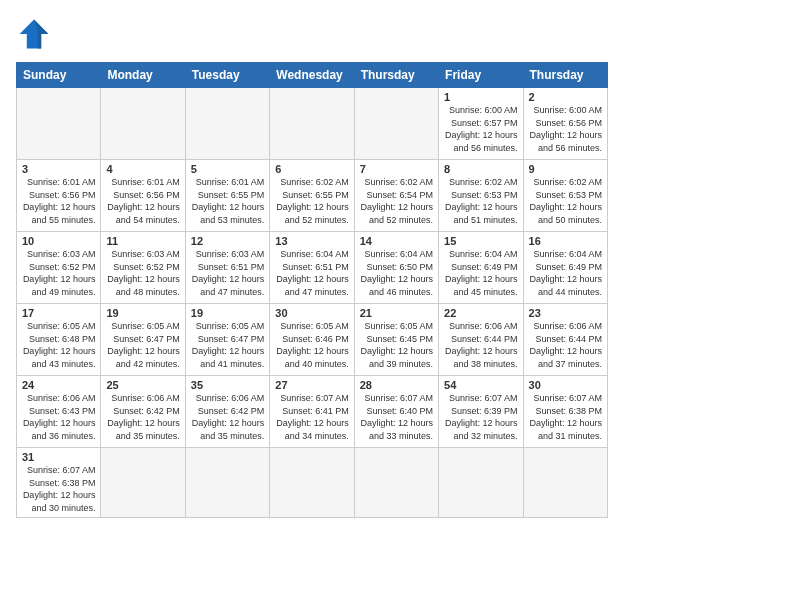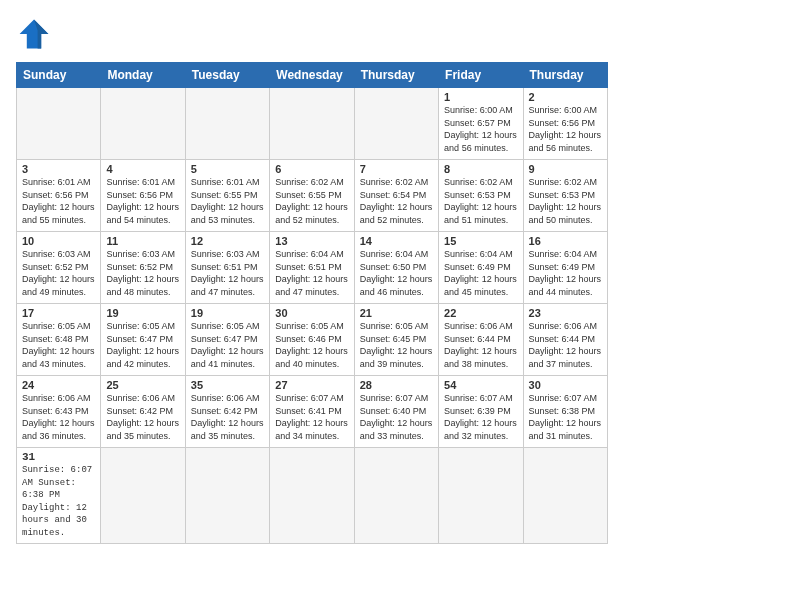--- a/index.html
+++ b/index.html
@@ -73,32 +73,32 @@
       height: 72px;
       font-size: 9.5px;
       color: #333;
       background: #fff;
     }
     .calendar td.empty {
       background: #f5f5f5;
     }
     .calendar td.last-row {
       height: 58px;
-      font-family: Liberation Mono, monospace;
     }
     .day-num {
       font-size: 11px;
       font-weight: bold;
       display: block;
       margin-bottom: 1px;
     }
     .day-info {
       font-size: 9px;
       line-height: 1.4;
       color: #333;
+      text-align: right;
     }
   </style>
 </head>
 <body>
 
 <div class="page">
   <div class="header">
     <div class="logo">
       <svg class="logo-icon" viewBox="0 0 40 40">
         <polygon points="20,4 36,20 28,20 28,36 12,36 12,20 4,20" fill="#1a6fc4"></polygon>

